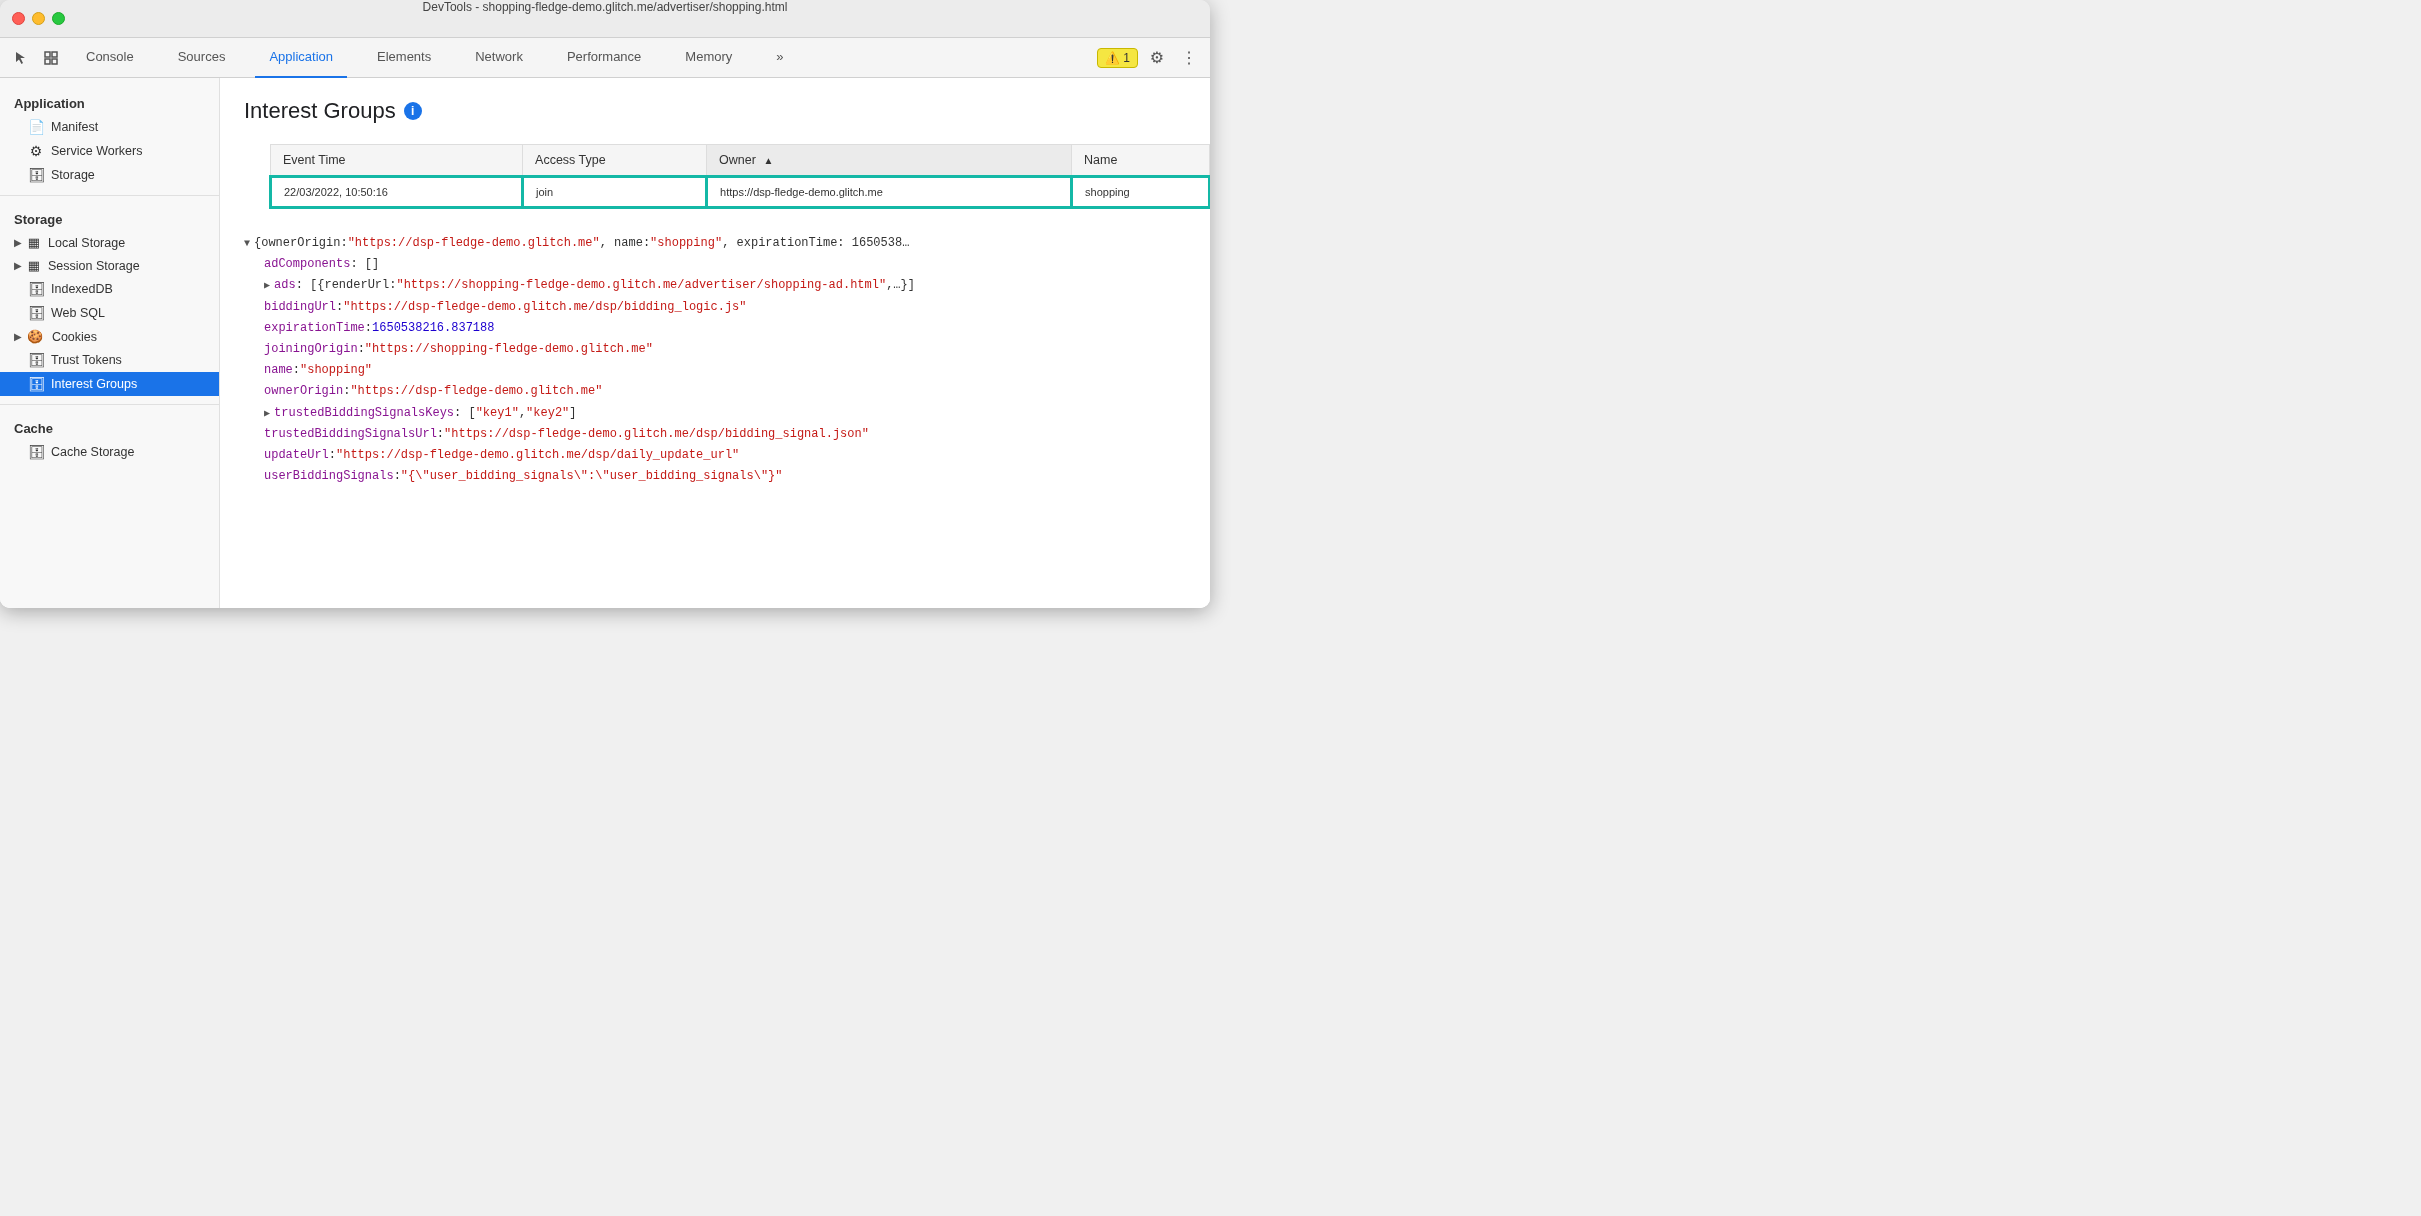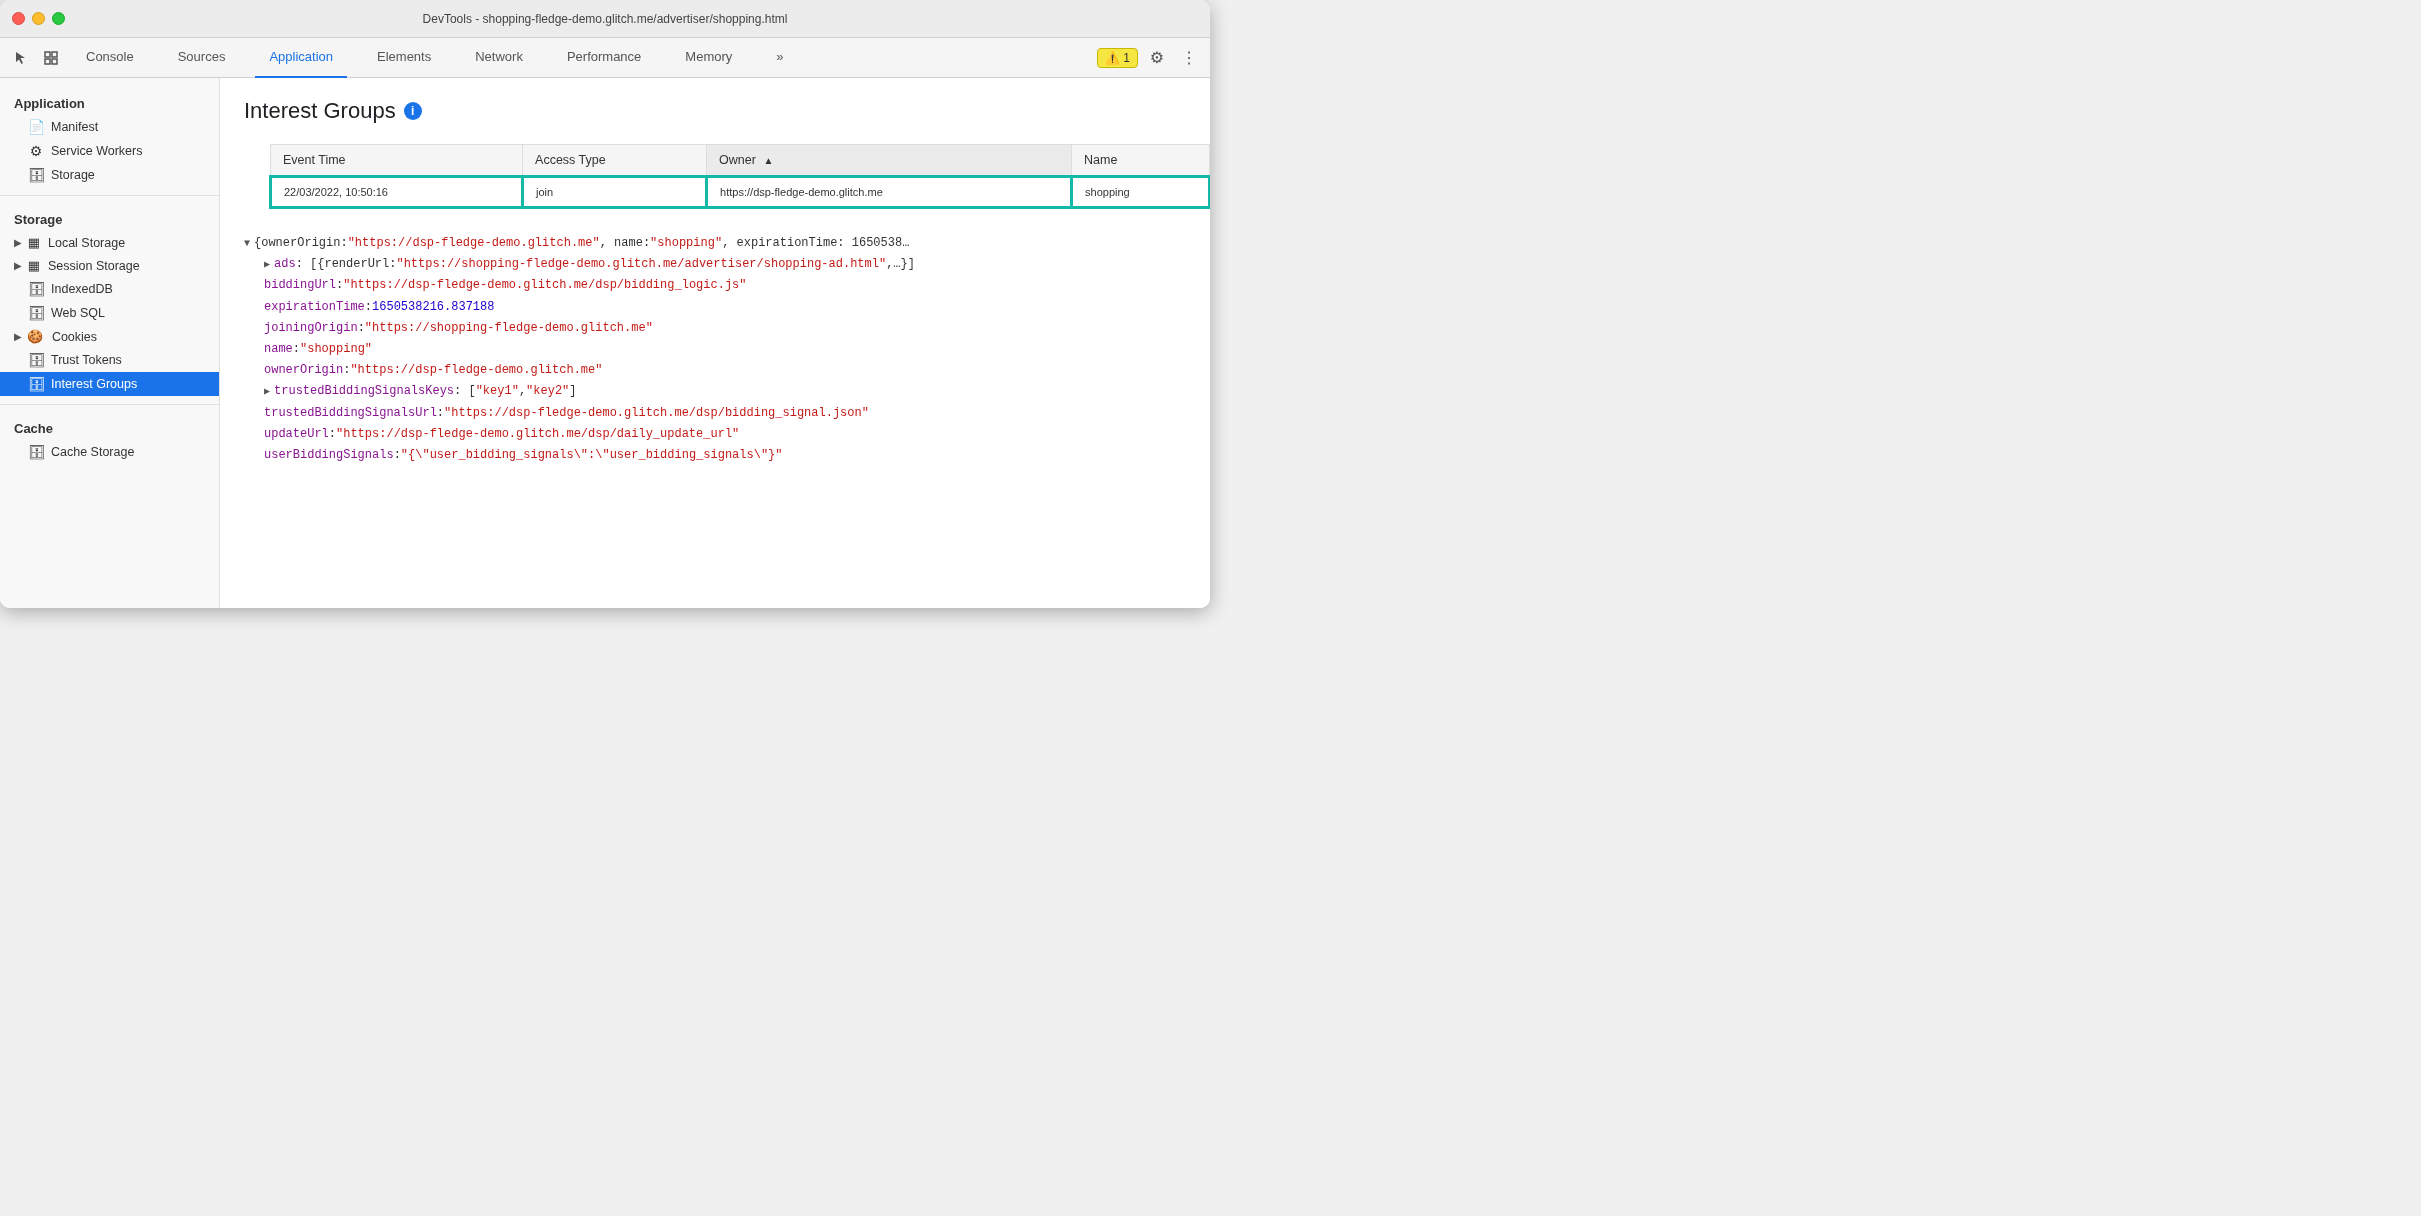--- a/index.html
+++ b/index.html
@@ -14,21 +14,20 @@
       border-radius: 10px;
       overflow: hidden;
       box-shadow: 0 4px 20px rgba(0,0,0,0.3);
     }
 
     
     .title-bar {
       background: #ececec;
       height: 38px;
       display: flex;
-      align-items: center;
       padding: 0 12px;
       border-bottom: 1px solid #d0d0d0;
       position: relative;
       flex-shrink: 0;
     }
     .traffic-lights {
       display: flex;
       gap: 7px;
       align-items: center;
     }
@@ -426,20 +425,24 @@
 
       <div class="json-line">
         <span class="json-toggle">▼</span>
         <span class="json-bracket">{ownerOrigin: </span>
         <span class="json-string">"https://dsp-fledge-demo.glitch.me"</span>
         <span class="json-bracket">, name: </span>
         <span class="json-string">"shopping"</span>
         <span class="json-bracket">, expirationTime: 1650538…</span>
       </div>
 
+      <div class="json-line indent1">
+        <span class="json-key-purple">adComponents</span>
+        <span class="json-bracket">: []</span>
+      </div>
 
       <div class="json-line indent1">
         <span class="json-toggle">▶</span>
         <span class="json-key-purple">ads</span>
         <span class="json-bracket">: [{renderUrl: </span>
         <span class="json-string">"https://shopping-fledge-demo.glitch.me/advertiser/shopping-ad.html"</span>
         <span class="json-bracket">,…}]</span>
       </div>
 
       <div class="json-line indent1">

